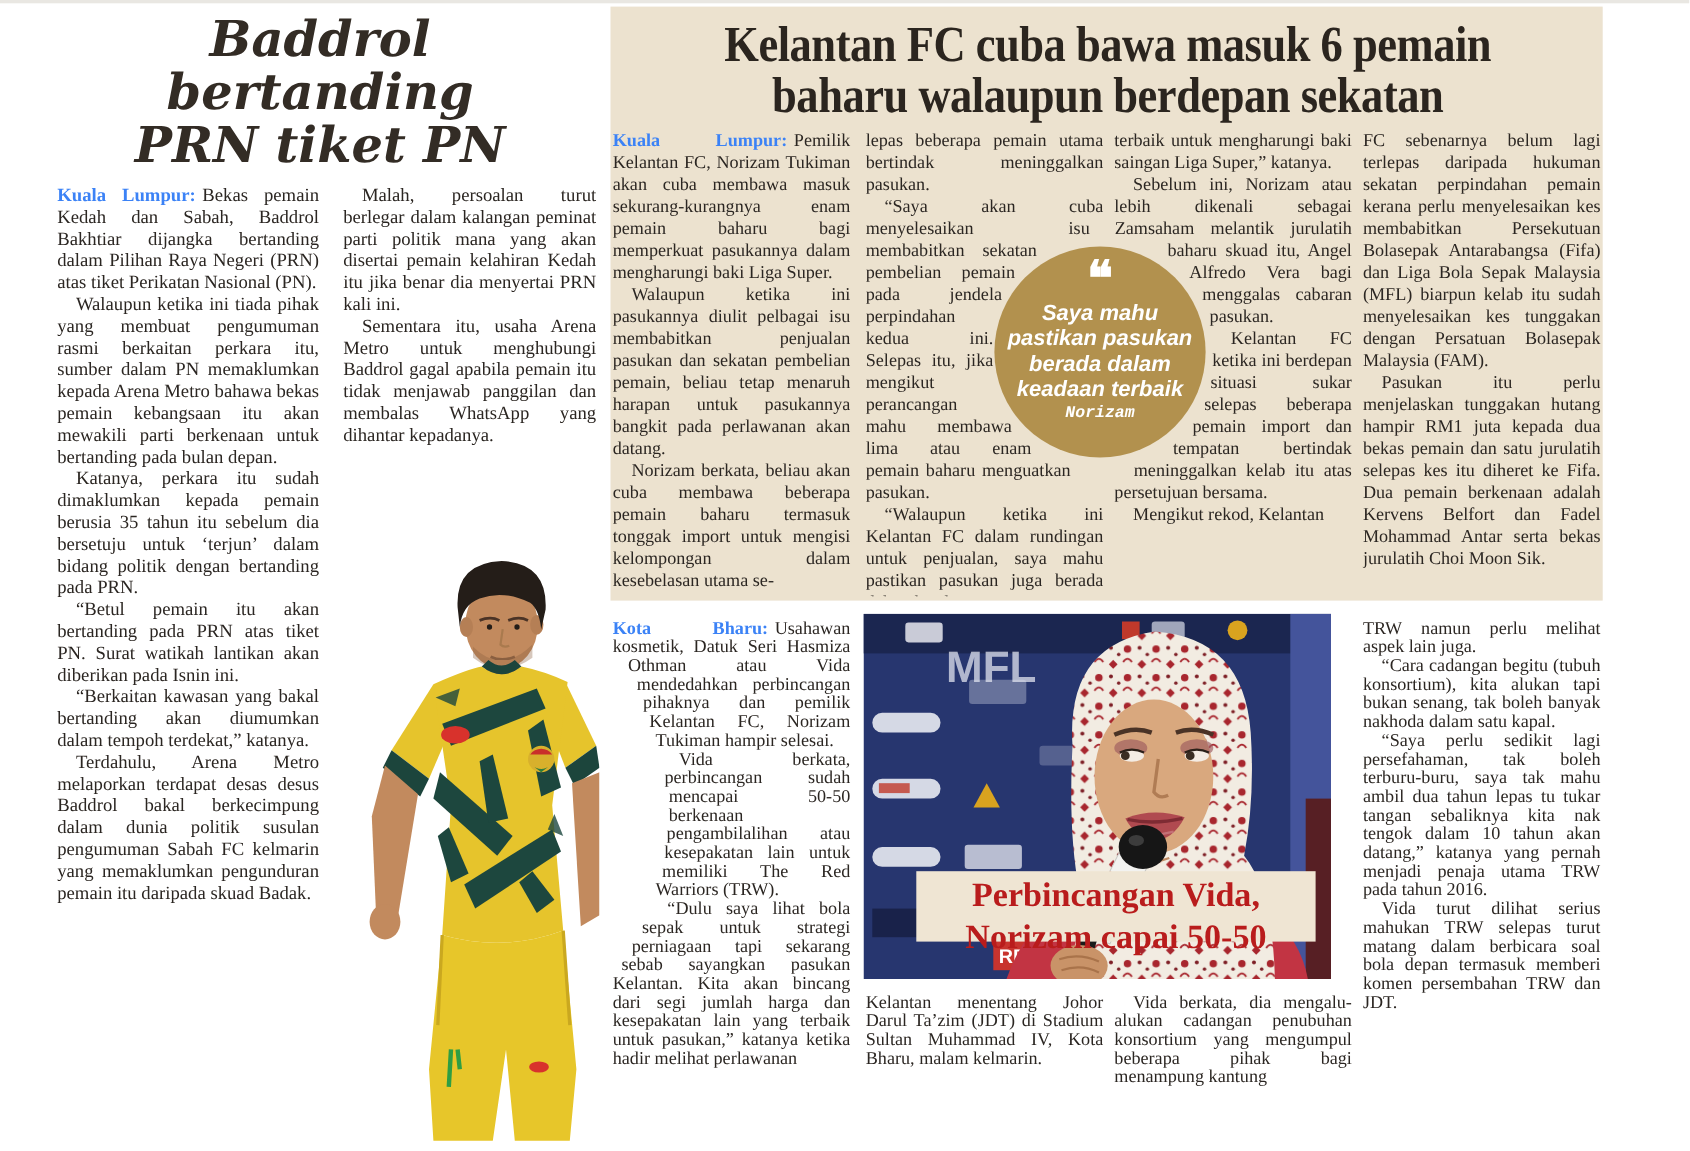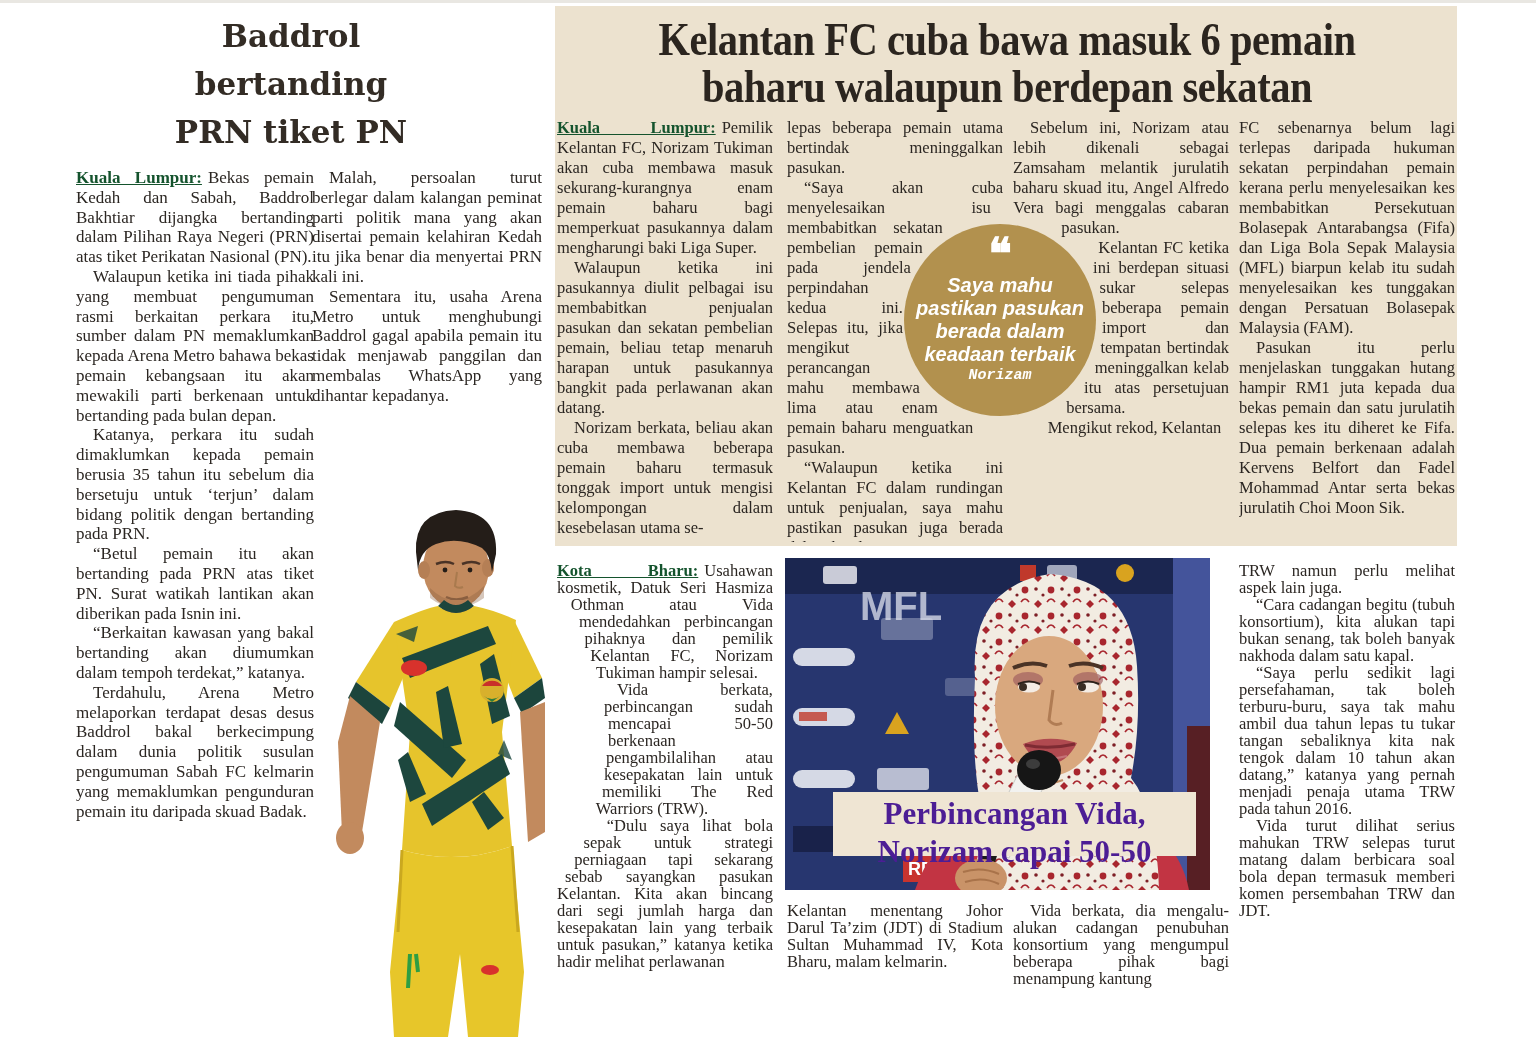--- a/index.html
+++ b/index.html
@@ -4,28 +4,28 @@
 <style>
   html,body{margin:0;padding:0;background:#ffffff;}
   .page{position:relative;width:1536px;height:1046px;background:#ffffff;overflow:hidden;
         font-family:"Liberation Serif",serif;color:#2b2622;}
   .toprule{position:absolute;left:0;top:0;width:1536px;height:3px;background:#e9e7e2;}
 
   
   .col{position:absolute;text-align:justify;overflow:hidden;}
   .col p{margin:0;text-indent:17px;}
   .col p.first{text-indent:0;}
-  .dateline{font-weight:bold;color:#14532d;padding-right:6px;text-decoration:underline;}
+  .dateline{font-weight:bold;color:#3b82f6;padding-right:6px;}
 
   
   .lhead{position:absolute;left:58px;top:12px;width:466px;text-align:center;
-         font-family:"DejaVu Serif",serif;font-weight:bold;
-         font-size:31px;line-height:48px;color:#332c25;}
+         font-family:"DejaVu Serif",serif;font-style:italic;font-weight:bold;
+         font-size:45px;line-height:48px;color:#332c25;}
   .lcol{font-size:17px;line-height:19.8px;}
-  .lcol1{left:76px;top:168px;width:238px;height:876px;}
+  .lcol1{left:52px;top:168px;width:238px;height:876px;}
   .lcol2{left:312px;top:168px;width:230px;height:340px;}
 
   
   .player-photo{position:absolute;left:298px;top:502px;width:247px;height:540px;}
 
   
   .panel{position:absolute;left:555px;top:6px;width:902px;height:540px;background:#ece2cf;}
   .rhead{position:absolute;left:557px;top:16px;width:900px;text-align:center;
          font-weight:bold;font-size:46px;line-height:47px;color:#2b251f;
          transform:scaleX(0.88);transform-origin:center top;letter-spacing:-0.5px;}
@@ -52,21 +52,21 @@
   .bc1{left:557px;top:562px;width:216px;height:482px;}
   .bc2{left:787px;top:902px;width:216px;height:140px;}
   .bc3{left:1013px;top:902px;width:216px;height:140px;}
   .bc4{left:1239px;top:562px;width:216px;height:482px;}
 
   .arm-cut{float:left;width:52px;height:400px;shape-margin:5px;
            shape-outside:polygon(0px 40px,14px 60px,34px 120px,46px 170px,40px 220px,22px 270px,0px 310px);}
 
   .vida-photo{position:absolute;left:785px;top:558px;width:425px;height:332px;}
   .photo-head{position:absolute;left:833px;top:792px;width:363px;height:64px;background:#efe5d3;
-              text-align:center;color:#4c1d95;font-weight:600;font-size:31px;line-height:38px;
+              text-align:center;color:#b91c1c;font-weight:600;font-size:31px;line-height:38px;
               padding-top:3px;box-sizing:border-box;}
 </style>
 </head>
 <body>
 
 <div class="page">
   <div class="toprule"></div>
 
   <div class="lhead">
     <span style="display:block">Baddrol</span>
@@ -159,20 +159,21 @@
 
   <div class="col rcol rc2">
     <div class="pq-cut-r"></div>
     <p class="first">lepas beberapa pemain utama bertindak meninggalkan pasukan.</p>
     <p>“Saya akan cuba menyelesaikan isu membabitkan sekatan pembelian pemain pada jendela perpindahan kedua ini. Selepas itu, jika mengikut perancangan mahu membawa lima atau enam pemain baharu menguatkan pasukan.</p>
     <p>“Walaupun ketika ini Kelantan FC dalam rundingan untuk penjualan, saya mahu pastikan pasukan juga berada dalam keadaan</p>
   </div>
 
   <div class="col rcol rc3">
     <div class="pq-cut-l"></div>
+    <p class="first">terbaik untuk mengharungi baki saingan Liga Super,” katanya.</p>
     <p>Sebelum ini, Norizam atau lebih dikenali sebagai Zamsaham melantik jurulatih baharu skuad itu, Angel Alfredo Vera bagi menggalas cabaran pasukan.</p>
     <p>Kelantan FC ketika ini berdepan situasi sukar selepas beberapa pemain import dan tempatan bertindak meninggalkan kelab itu atas persetujuan bersama.</p>
     <p>Mengikut rekod, Kelantan</p>
   </div>
 
   <div class="col rcol rc4">
     <p class="first">FC sebenarnya belum lagi terlepas daripada hukuman sekatan perpindahan pemain kerana perlu menyelesaikan kes membabitkan Persekutuan Bolasepak Antarabangsa (Fifa) dan Liga Bola Sepak Malaysia (MFL) biarpun kelab itu sudah menyelesaikan kes tunggakan dengan Persatuan Bolasepak Malaysia (FAM).</p>
     <p>Pasukan itu perlu menjelaskan tunggakan hutang hampir RM1 juta kepada dua bekas pemain dan satu jurulatih selepas kes itu diheret ke Fifa. Dua pemain berkenaan adalah Kervens Belfort dan Fadel Mohammad Antar serta bekas jurulatih Choi Moon Sik.</p>
   </div>
 

